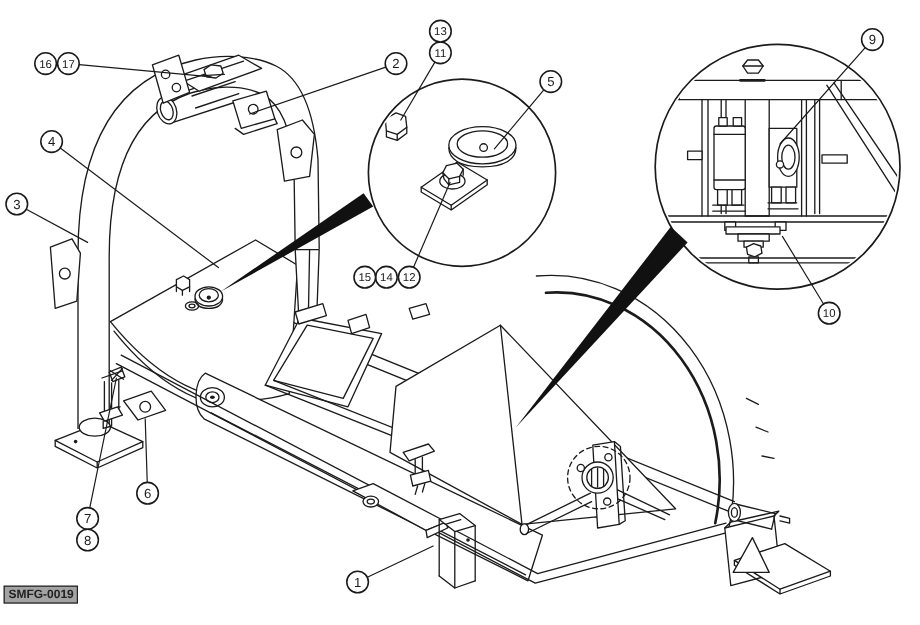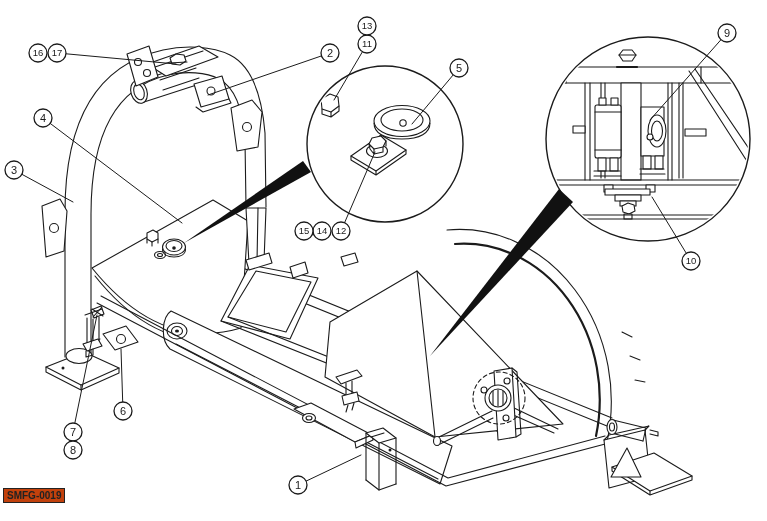--- a/index.html
+++ b/index.html
@@ -11,21 +11,21 @@
     stroke:#1b1b1b;stroke-width:1.1;fill:none;stroke-linecap:round;stroke-linejoin:round;}
   .art .w{fill:#ffffff;}
   .art .blk{fill:#111111;stroke:none;}
   .art .thick{stroke-width:2.2;}
   .art .dv{stroke-width:1.4;}
   .art .dash{stroke-dasharray:4 3;}
   .art .fdot{fill:#1b1b1b;stroke:none;}
   #callout-layer line{stroke:#1b1b1b;stroke-width:1;}
   #callout-layer circle{fill:#ffffff;stroke:#1b1b1b;stroke-width:1.3;}
   #callout-layer text{fill:#1b1b1b;font-family:"Liberation Sans",sans-serif;}
-  .code-label{position:absolute;left:3px;top:488px;border:1px solid #222;background:#c2410c;
+  .code-label{position:absolute;left:3px;top:488px;border:1px solid #222;background:#a3a3a3;
     padding:0 3px;font-size:10px;line-height:13px;font-weight:600;color:#222;
     letter-spacing:0;}
 </style>
 </head>
 <body>
 
 <div class="stage">
 <svg class="art" width="767" height="521" viewBox="0 0 767 521">
 
   <defs>

